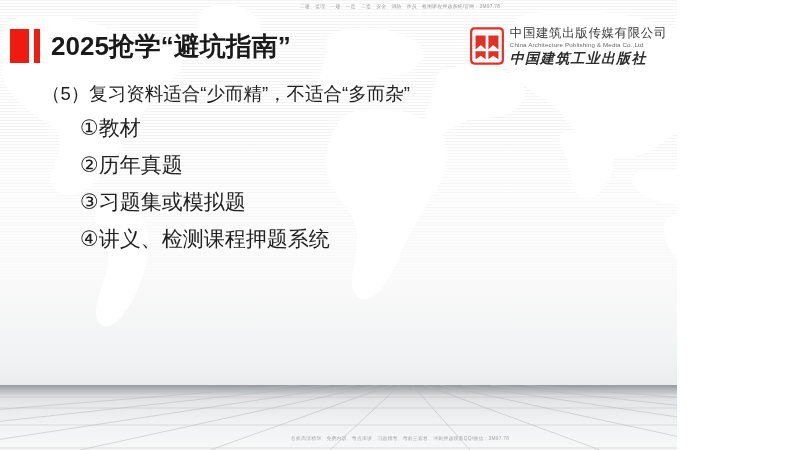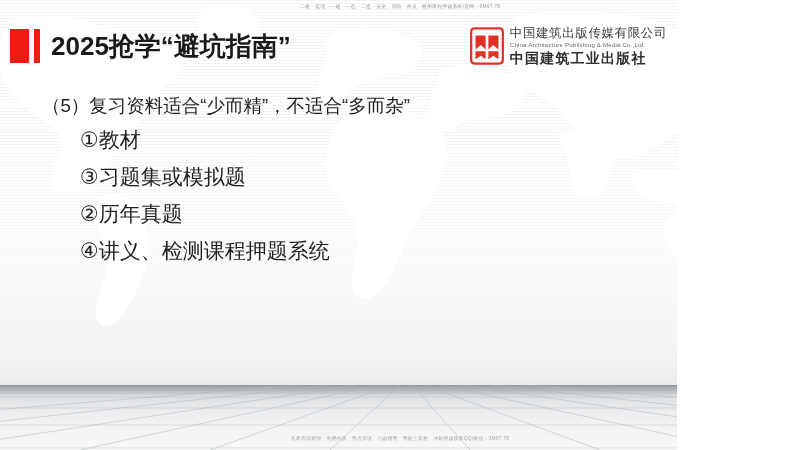--- a/index.html
+++ b/index.html
@@ -154,28 +154,29 @@
     line-height: 1.1;
     white-space: nowrap;
   }
   .logo-sub {
     font-size: 14px;
     color: #2e2e2e;
     letter-spacing: 1.2px;
     line-height: 1.15;
     white-space: nowrap;
     font-family: "DejaVu Serif", "Liberation Serif", serif;
+    font-style: italic;
     font-weight: bold;
   }
 
   
   .content {
     position: absolute;
     left: 42px;
-    top: 94px;
+    top: 82px;
     width: 640px;
   }
   .lead-line {
     font-size: 18.5px;
     color: #1f1f1f;
     line-height: 1.35;
     white-space: nowrap;
   }
   .sub-list {
     margin: 0;
@@ -301,21 +302,21 @@
       <div class="logo-cn">中国建筑出版传媒有限公司</div>
       <div class="logo-en">China Architecture Publishing &amp; Media Co.,Ltd</div>
       <div class="logo-sub">中国建筑工业出版社</div>
     </div>
   </div>
 
   <div class="content">
     <div class="lead-line">（5）复习资料适合“少而精”，不适合“多而杂”</div>
     <ul class="sub-list">
       <li>①教材</li>
+      <li>②历年真题</li>
       <li>③习题集或模拟题</li>
-      <li>②历年真题</li>
       <li>④讲义、检测课程押题系统</li>
     </ul>
   </div>
 
   <div class="watermark watermark-bottom">名师高清精华、免费内训、考点串讲、习题精考、考前三套卷、冲刺押题联系QQ/微信：3M97.78</div>
 
 </div>
 
 </body></html>

